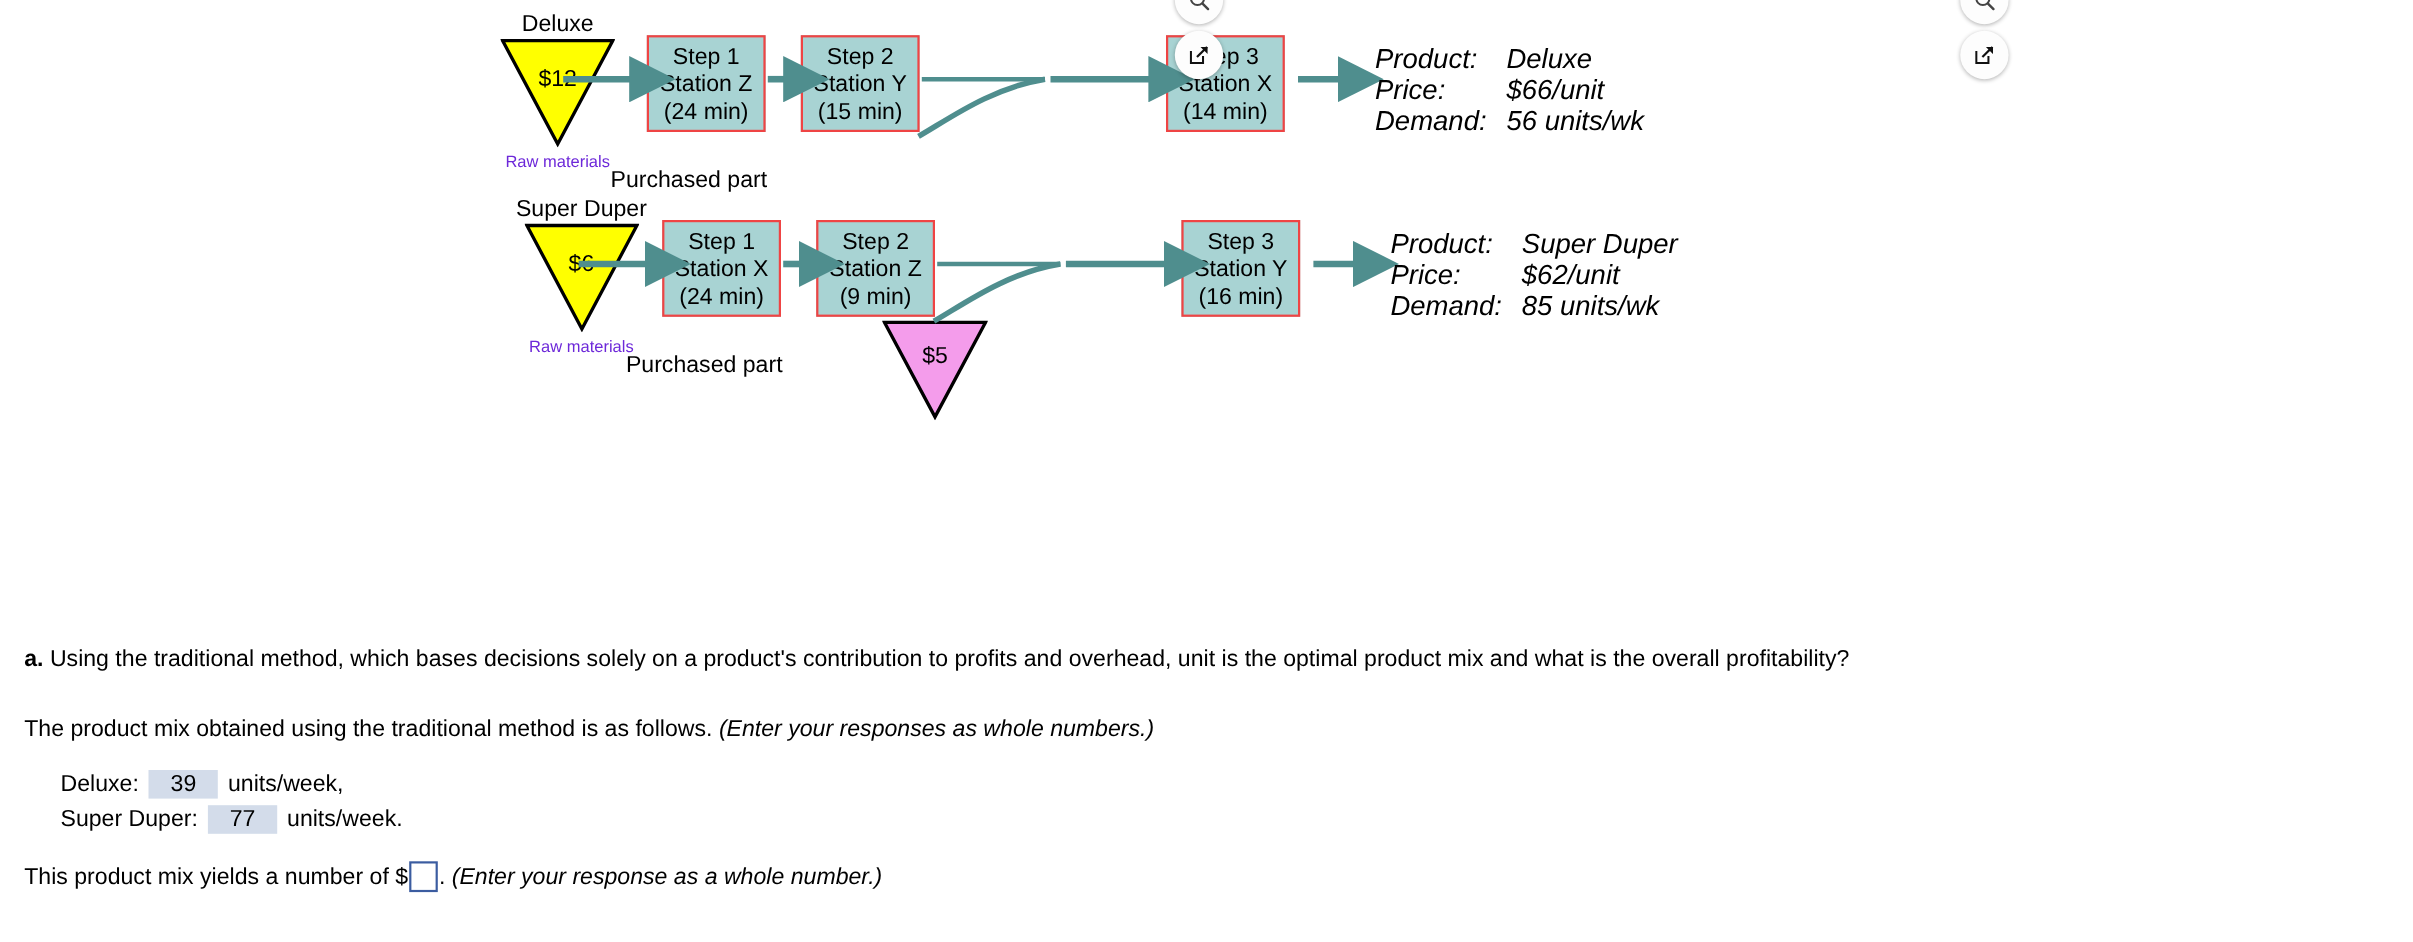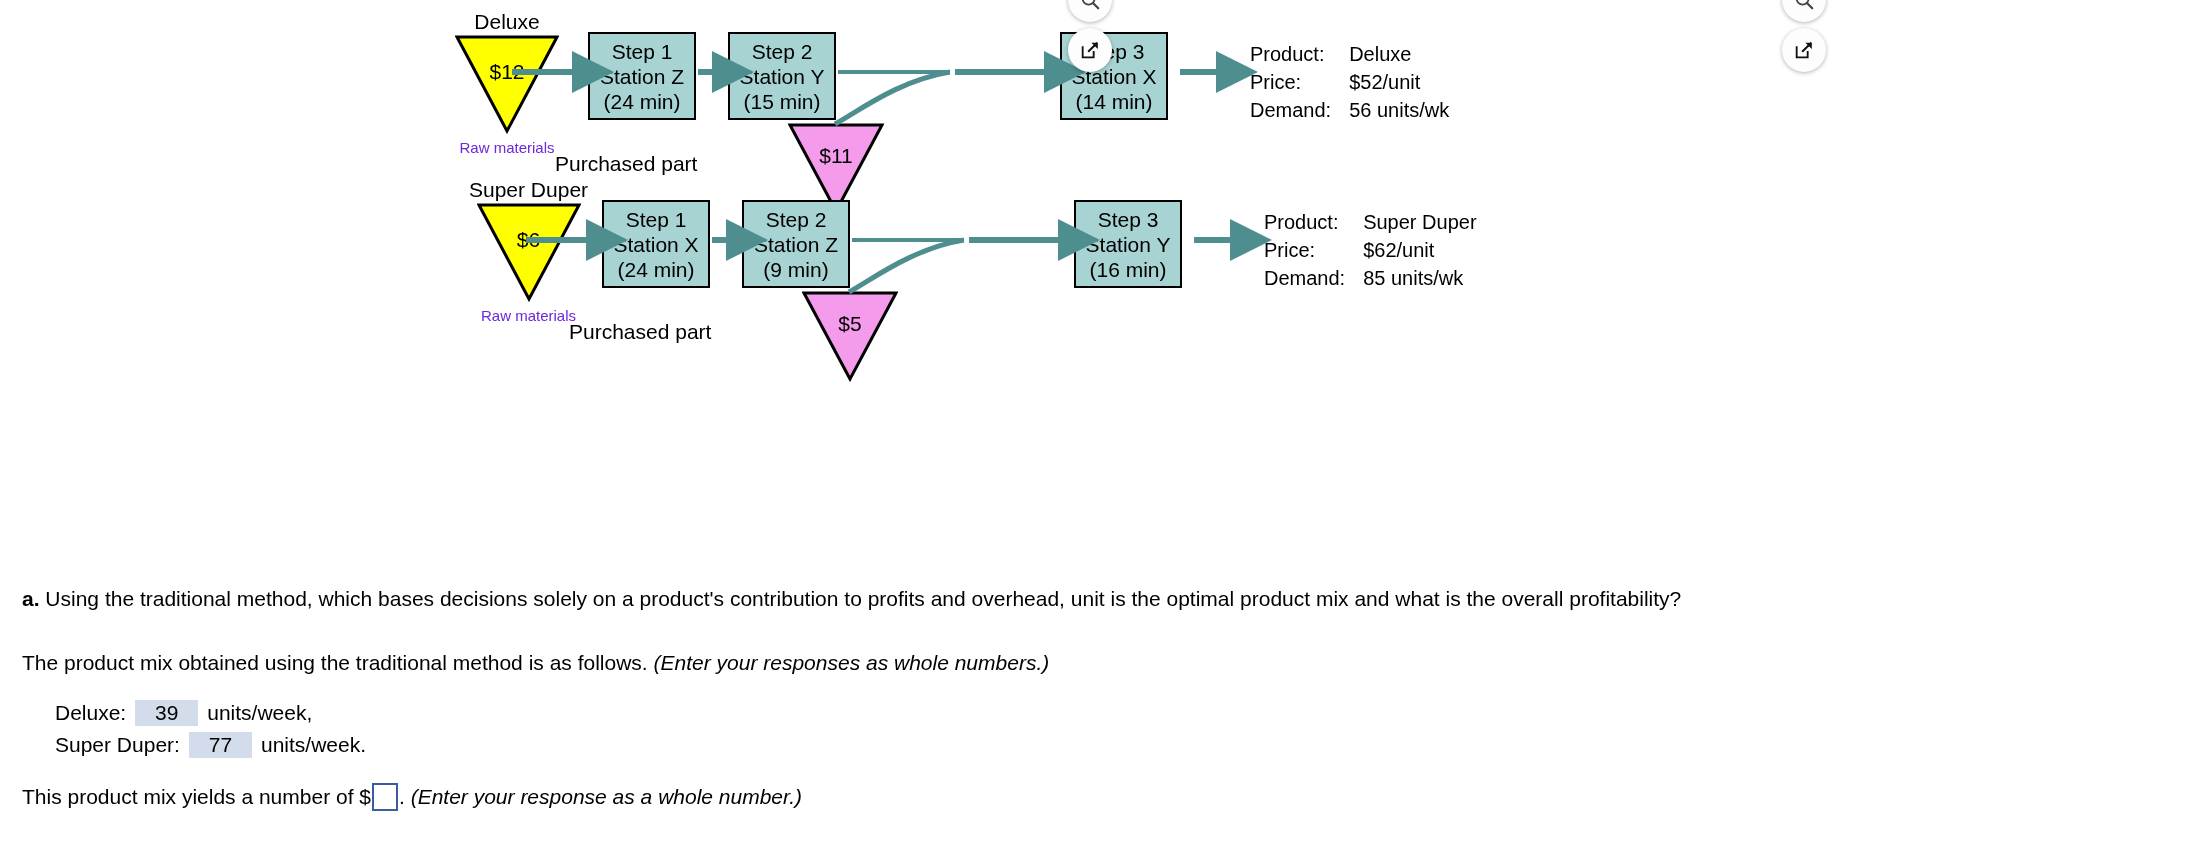--- a/index.html
+++ b/index.html
@@ -36,34 +36,34 @@
   }
   .tri-sub {
     font-size: 15px; line-height: 24px; white-space: nowrap; color: #6d28d9;
     margin-top: 2px;
   }
 
   .proc-box {
     position: absolute;
     width: 108px; height: 88px;
     background: #a8d3d3;
-    border: 2px solid #000000;
+    border: 2px solid #ef4444;
     display: flex; flex-direction: column;
     align-items: center; justify-content: center;
     font-size: 21px; line-height: 25px; color: #000;
     white-space: nowrap;
   }
 
   .outinfo {
     position: absolute;
     font-size: 21px; line-height: 24px; color: #000;
     white-space: nowrap;
   }
   .outinfo table { border-collapse: collapse; }
-  .outinfo td { padding: 0 0 4px 0; font-size: 20px; line-height: 24px; vertical-align: top; }
+  .outinfo td { padding: 0 0 4px 0; font-size: 25px; line-height: 24px; vertical-align: top; font-style: italic; }
   .outinfo td.k { padding-right: 18px; }
 
   .ppart-label {
     position: absolute; font-size: 21px; line-height: 24px;
     white-space: nowrap; color: #000;
   }
 
   svg.conn { position: absolute; overflow: visible; }
 
   
@@ -142,28 +142,20 @@
         <span>Station Y</span>
         <span>(15 min)</span>
       </div>
 
       <div class="proc-box" style="left:1060px; top:32px;">
         <span>Step 3</span>
         <span>Station X</span>
         <span>(14 min)</span>
       </div>
 
-      <div class="tri-wrap" style="left:788px; top:122px;">
-        <div class="tri" style="width:96px;height:92px;">
-          <svg width="96" height="92" viewBox="0 0 96 92">
-            <polygon points="2,3 94,3 48,89" fill="#f49ceb" stroke="#000000" stroke-width="3"></polygon>
-          </svg>
-          <div class="tri-val" style="top:22px;">$11</div>
-        </div>
-      </div>
       <div class="ppart-label" style="left:555px; top:152px;">Purchased part</div>
 
       <svg class="conn" style="left:0; top:0; width:2194px; height:250px;">
         <defs>
           <marker id="ah1" markerWidth="7" markerHeight="7" refX="1" refY="3.5" orient="auto">
             <polygon points="0,0 7,3.5 0,7" fill="#4f8e8e"></polygon>
           </marker>
         </defs>
 
         <line x1="512" y1="72" x2="578" y2="72" stroke="#4f8e8e" stroke-width="6" marker-end="url(#ah1)"></line>
@@ -181,21 +173,21 @@
 
       <div class="outinfo" style="left:1250px; top:42px;">
         <table>
           <tbody>
               <tr>
             <td class="k">Product:</td>
             <td>Deluxe</td>
           </tr>
           <tr>
             <td class="k">Price:</td>
-            <td>$52/unit</td>
+            <td>$66/unit</td>
           </tr>
           <tr>
             <td class="k">Demand:</td>
             <td>56 units/wk</td>
           </tr>
         </tbody>
           </table>
       </div>
     </div>
 

